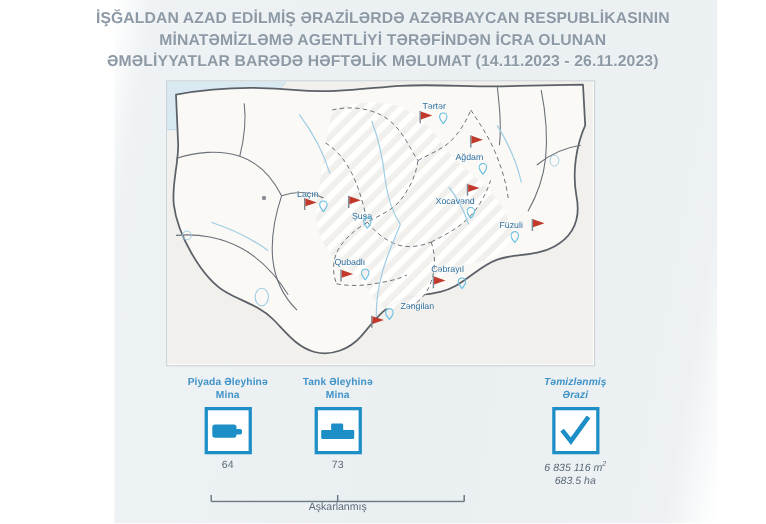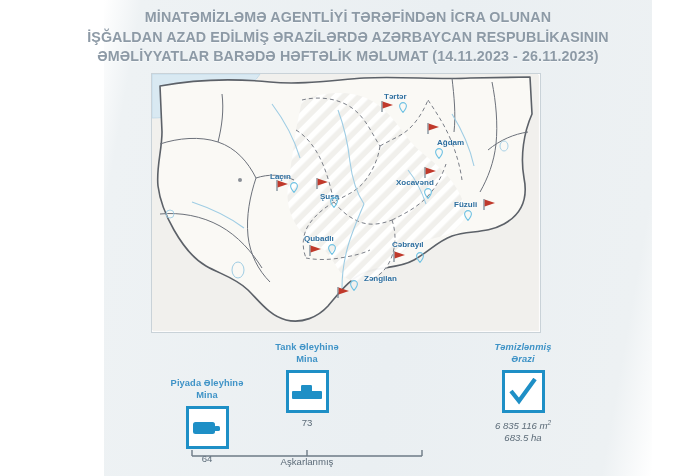--- a/index.html
+++ b/index.html
@@ -52,21 +52,21 @@
     background: #f2f1ee;
     border: 1px solid #c9d2d8;
     box-shadow: 0 0 0 1px rgba(255,255,255,0.8) inset;
     overflow: hidden;
   }
   #map-svg { display: block; }
 
   .city-label {
     position: absolute;
     color: #2d6e9e;
-    font-weight: bold;
+    font-weight: normal;
     font-size: 8px;
     white-space: nowrap;
     text-shadow: 0 0 2px rgba(255,255,255,0.9), 0 0 2px rgba(255,255,255,0.9);
     pointer-events: none;
   }
 
   .flag {
     position: absolute;
     width: 14px; height: 13px;
   }
@@ -129,22 +129,22 @@
   }
 </style>
 </head>
 <body>
 
 <div id="page">
 
   <div id="panel-bg"></div>
 
   <div id="title-block">
+    <span class="tline">İŞĞALDAN AZAD EDİLMİŞ ƏRAZİLƏRDƏ AZƏRBAYCAN RESPUBLİKASININ</span>
     <span class="tline">MİNATƏMİZLƏMƏ AGENTLİYİ TƏRƏFİNDƏN  İCRA OLUNAN</span>
-    <span class="tline">İŞĞALDAN AZAD EDİLMİŞ ƏRAZİLƏRDƏ AZƏRBAYCAN RESPUBLİKASININ</span>
     <span class="tline">ƏMƏLİYYATLAR BARƏDƏ HƏFTƏLİK MƏLUMAT (14.11.2023 - 26.11.2023)</span>
   </div>
 
   <div id="map-frame">
     <svg id="map-svg" width="386" height="256" viewBox="0 0 386 256">
       <defs>
         <pattern id="hatch" width="11" height="11" patternUnits="userSpaceOnUse" patternTransform="rotate(45)">
           <rect width="11" height="11" fill="#f0efec"></rect>
           <rect width="5.5" height="11" fill="#ffffff"></rect>
         </pattern>
@@ -217,21 +217,21 @@
 
     <div id="map-markers">
         <div class="city-label" style="left: 232px; top: 18px;">Tərtər</div>
         <svg class="flag" viewBox="0 0 14 13" style="left: 228px; top: 26px;">
           <path d="M2,1 L2,12" stroke="#7c8a95" stroke-width="1.3" fill="none"></path>
           <path d="M2.6,1.4 L13,5 L2.6,8.6 Z" fill="#c0392b"></path>
         </svg>
         <svg class="pin" viewBox="0 0 8 11" style="left: 247px; top: 28px;">
           <path d="M4,10.4 C4,10.4 7.4,6.2 7.4,4 A3.4,3.4 0 1 0 0.6,4 C0.6,6.2 4,10.4 4,10.4 Z" fill="none" stroke="#6fc2e3" stroke-width="1.1"></path>
         </svg>
-        <div class="city-label" style="left: 285px; top: 64px;">Ağdam</div>
+        <div class="city-label" style="left: 262px; top: 64px;">Ağdam</div>
         <svg class="flag" viewBox="0 0 14 13" style="left: 274px; top: 48px;">
           <path d="M2,1 L2,12" stroke="#7c8a95" stroke-width="1.3" fill="none"></path>
           <path d="M2.6,1.4 L13,5 L2.6,8.6 Z" fill="#c0392b"></path>
         </svg>
         <svg class="pin" viewBox="0 0 8 11" style="left: 283px; top: 74px;">
           <path d="M4,10.4 C4,10.4 7.4,6.2 7.4,4 A3.4,3.4 0 1 0 0.6,4 C0.6,6.2 4,10.4 4,10.4 Z" fill="none" stroke="#6fc2e3" stroke-width="1.1"></path>
         </svg>
         <div class="city-label" style="left: 118px; top: 98px;">Laçın</div>
         <svg class="flag" viewBox="0 0 14 13" style="left: 123px; top: 105px;">
           <path d="M2,1 L2,12" stroke="#7c8a95" stroke-width="1.3" fill="none"></path>
@@ -286,21 +286,21 @@
           <path d="M2.6,1.4 L13,5 L2.6,8.6 Z" fill="#c0392b"></path>
         </svg>
         <svg class="pin" viewBox="0 0 8 11" style="left: 198px; top: 206px;">
           <path d="M4,10.4 C4,10.4 7.4,6.2 7.4,4 A3.4,3.4 0 1 0 0.6,4 C0.6,6.2 4,10.4 4,10.4 Z" fill="none" stroke="#6fc2e3" stroke-width="1.1"></path>
         </svg>
       </div>
   </div>
 
   <div id="legend">
 
-    <div class="leg-item" style="left:0px;margin-top:36px;">
+    <div class="leg-item" style="left:0px;">
       <div class="leg-title">
         <span>Piyada Əleyhinə</span><br>
         <span>Mina</span>
       </div>
       <div class="leg-box">
         <svg width="30" height="20" viewBox="0 0 30 20">
           <rect x="1" y="4" width="22" height="12" rx="2.5" fill="#1e8fc6"></rect>
           <rect x="22" y="8" width="6" height="5" rx="1.6" fill="#1e8fc6"></rect>
         </svg>
       </div>

